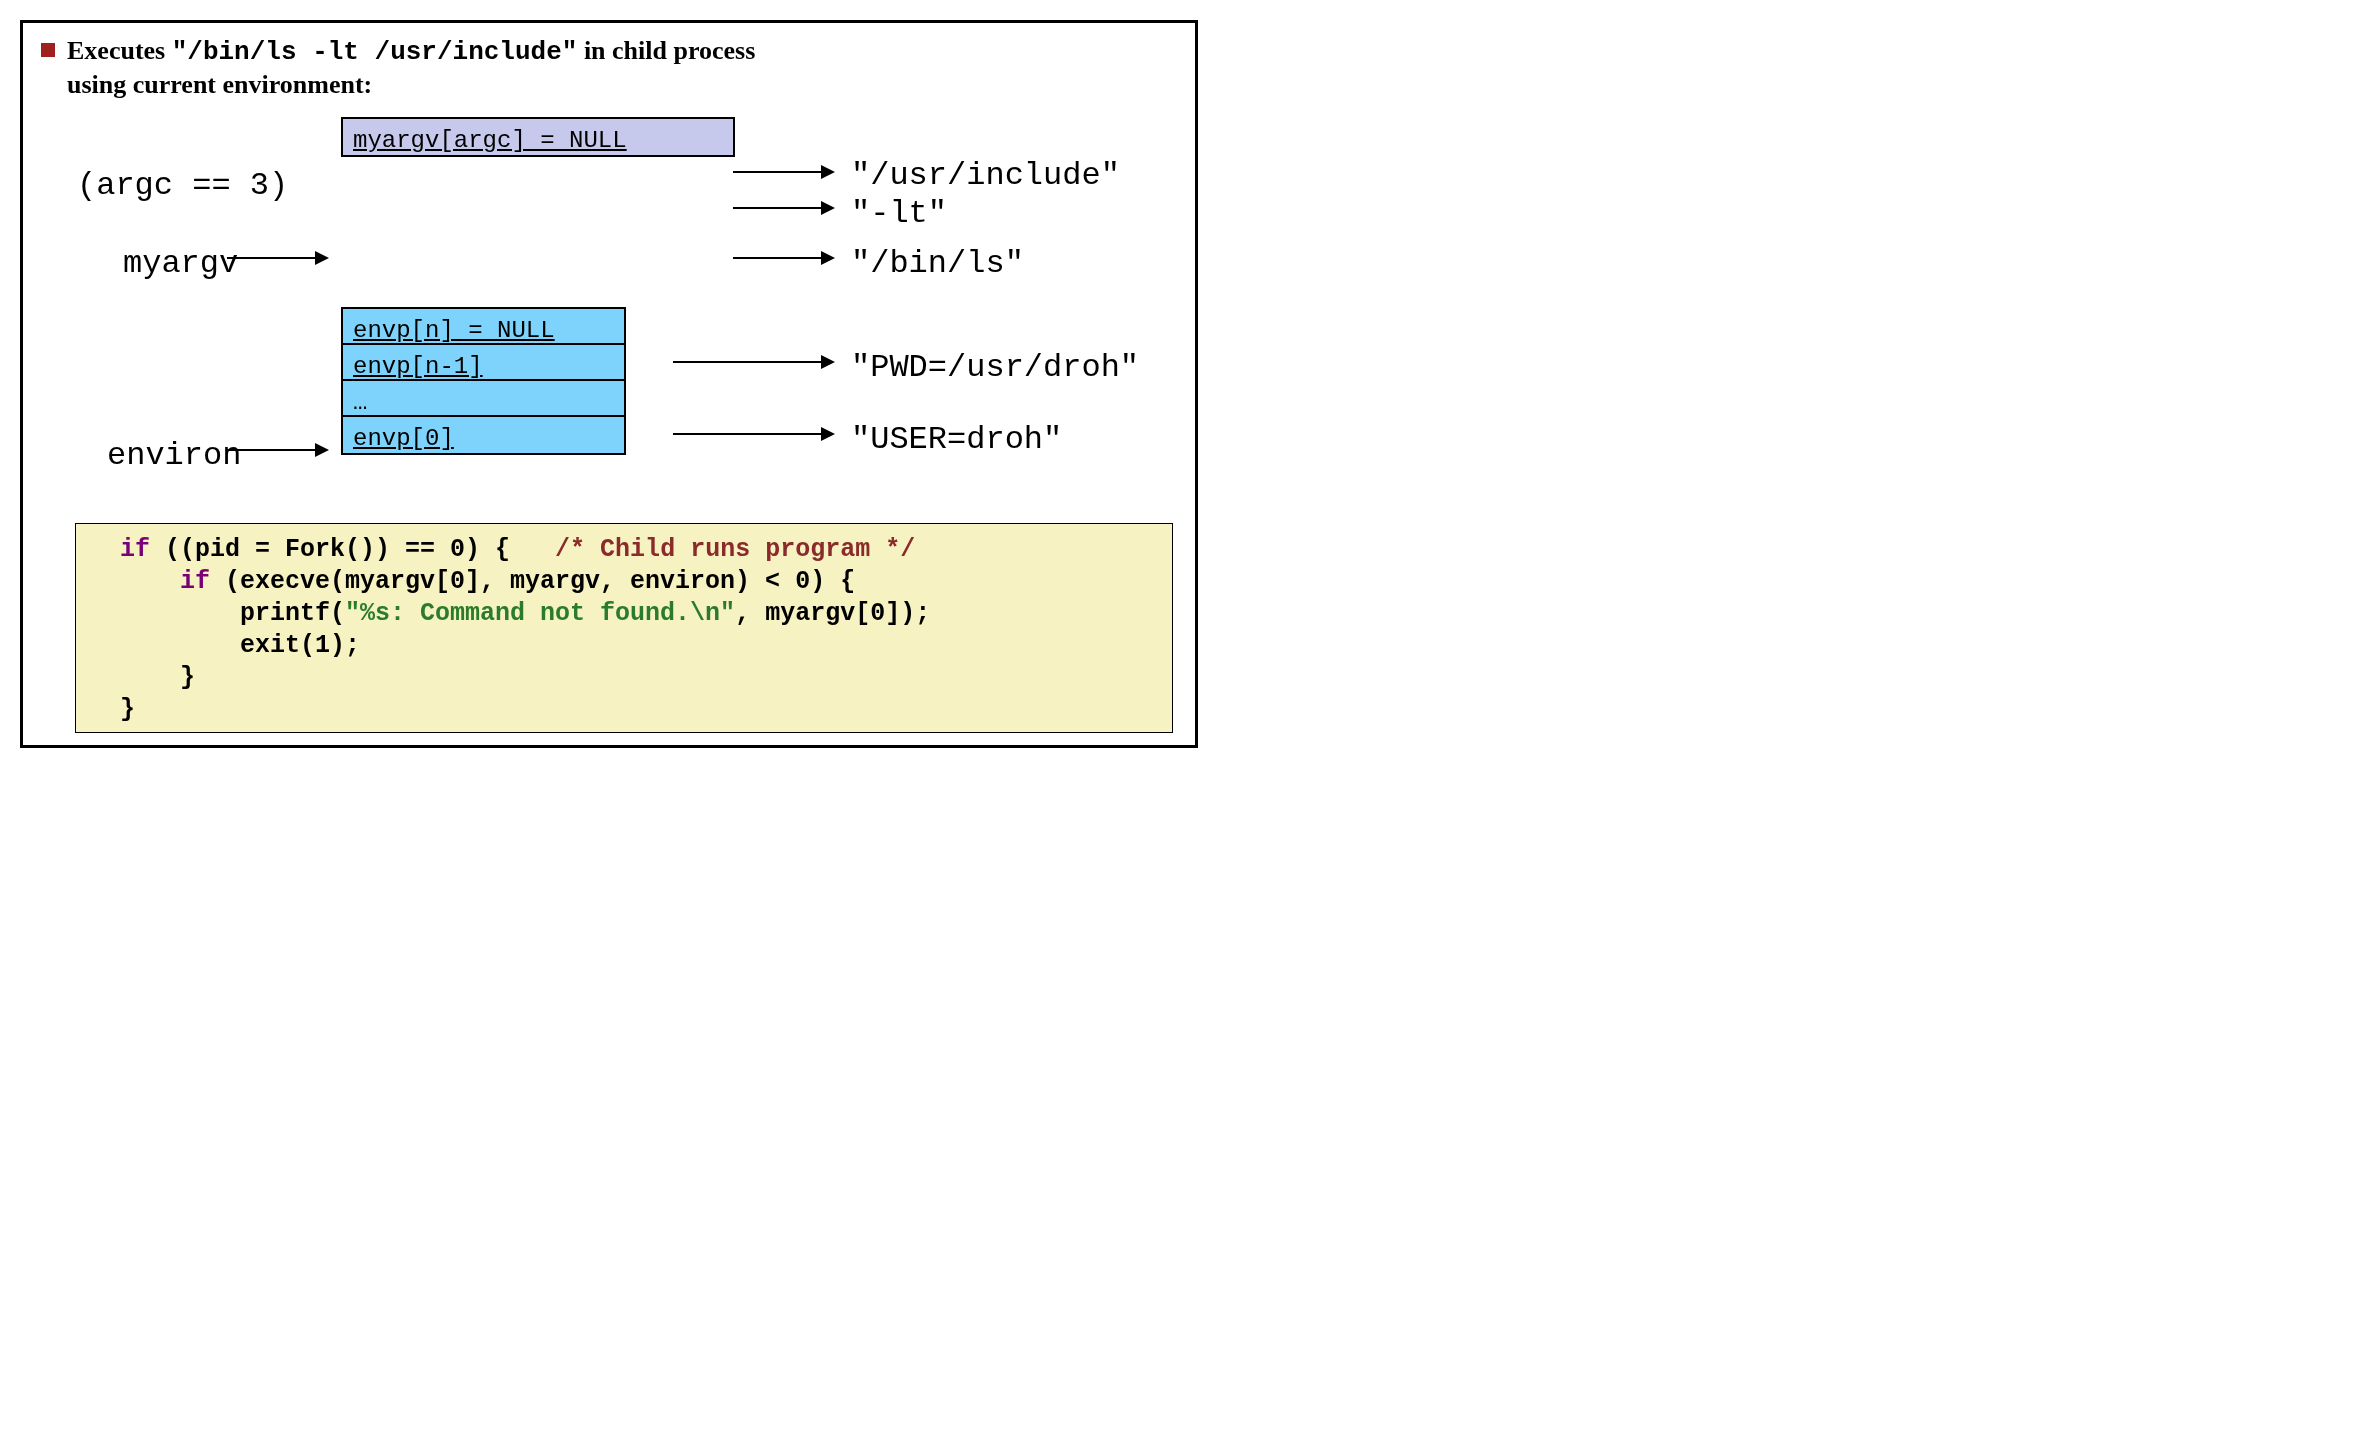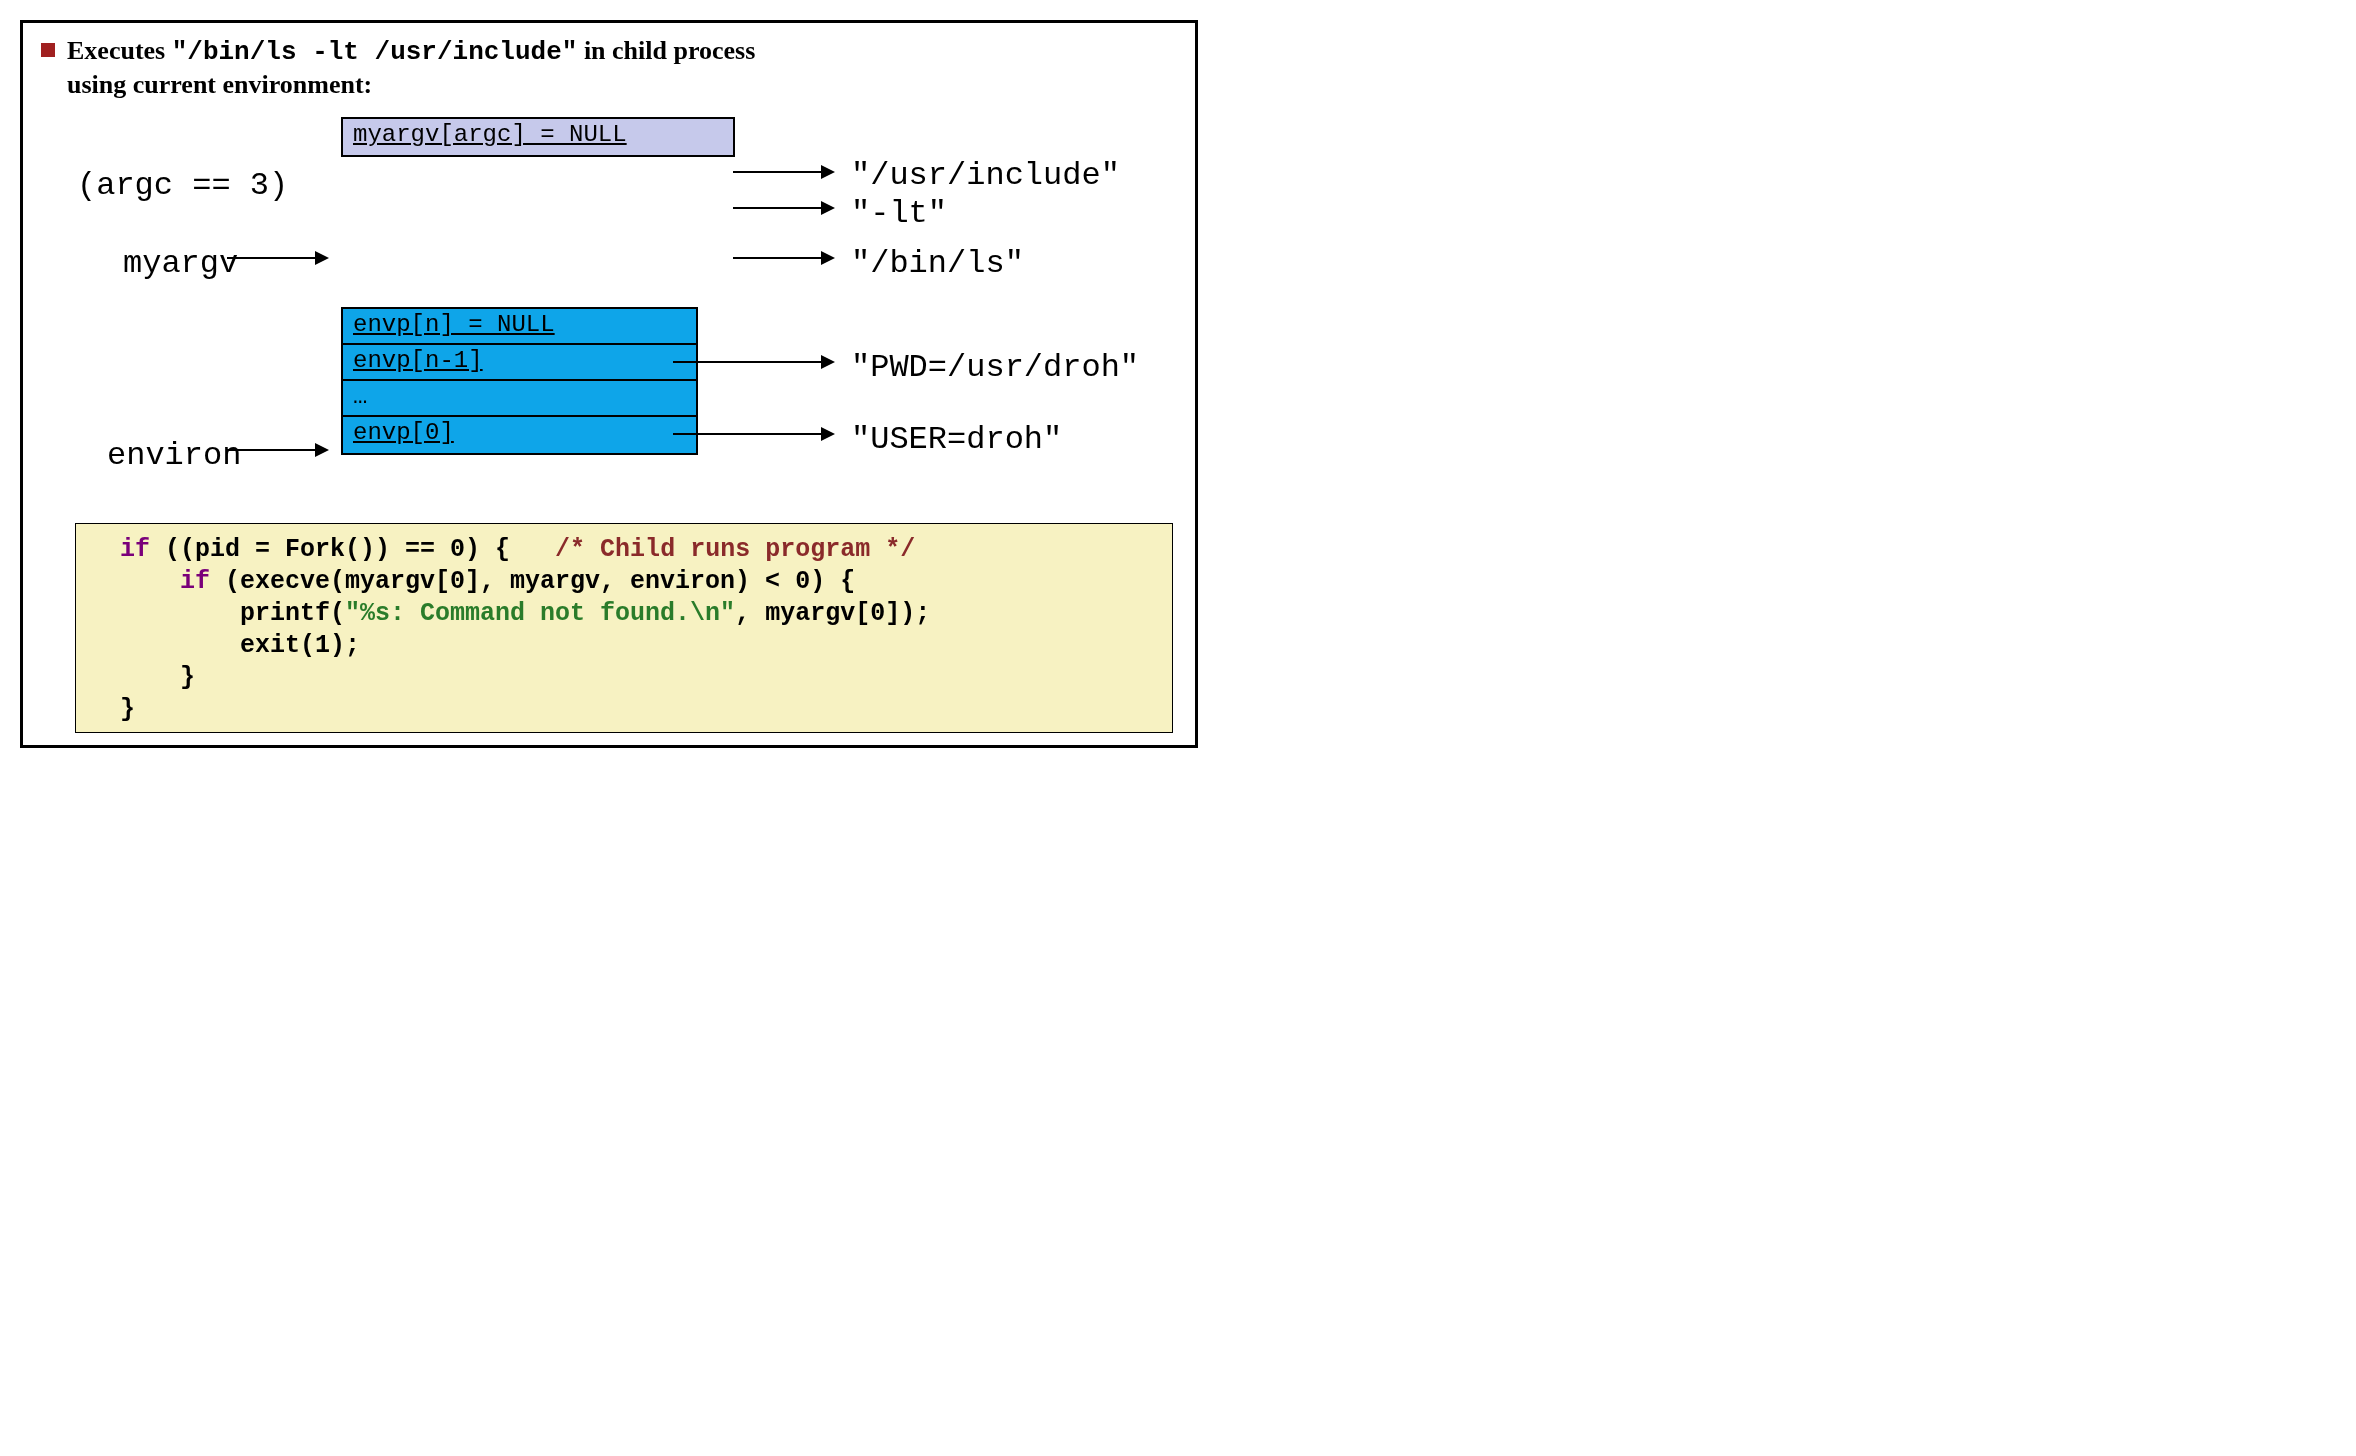--- a/index.html
+++ b/index.html
@@ -53,28 +53,28 @@
   }
   .tbl {
     position: absolute;
     border: 2px solid #000;
   }
   .cell {
     height: 36px;
     border-bottom: 2px solid #000;
     font-family: 'Courier New', monospace;
     font-size: 24px;
-    padding: 2px 10px 0 10px;
+    padding: 8px 10px 0 10px;
     white-space: nowrap;
     text-decoration: underline;
     text-decoration-color: #000;
   }
   .cell:last-child { border-bottom: none; }
   .argv .cell { background: #c6c9eb; width: 390px; }
-  .envp .cell { background: #0ea5e9; width: 353px; }
+  .envp .cell { background: #7dd3fc; width: 281px; }
   .arrow {
     position: absolute;
     height: 2px;
     background: #000;
   }
   .arrow::after {
     content: "";
     position: absolute;
     right: -2px;
     top: -6px;

